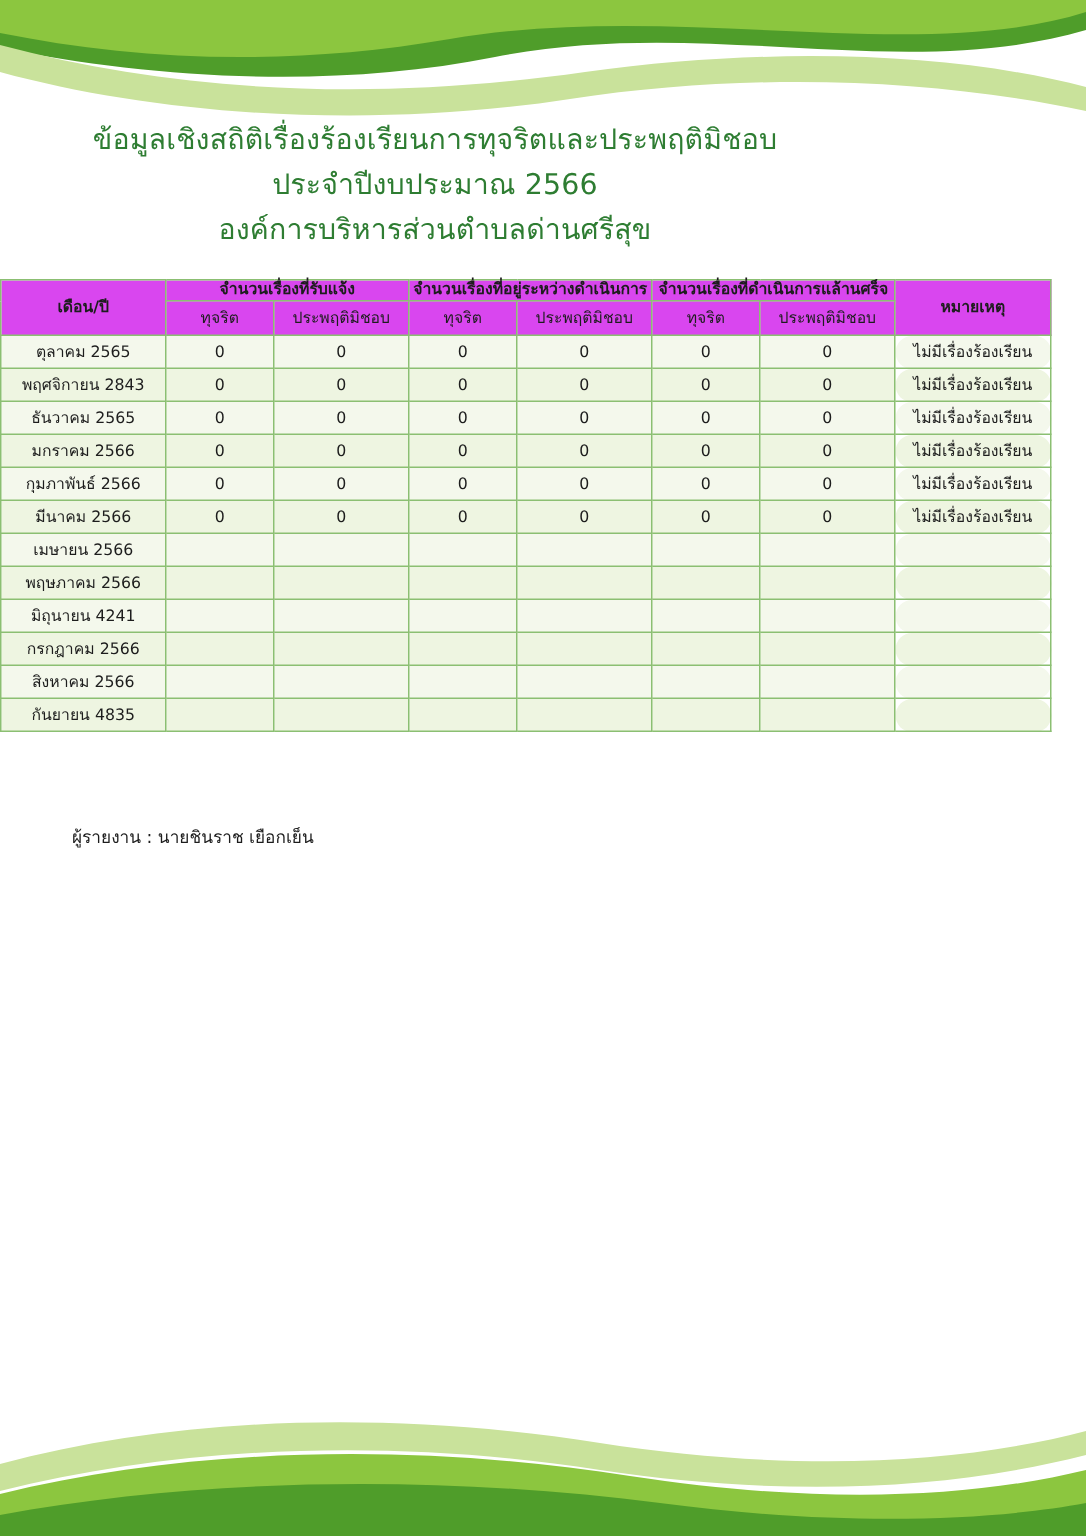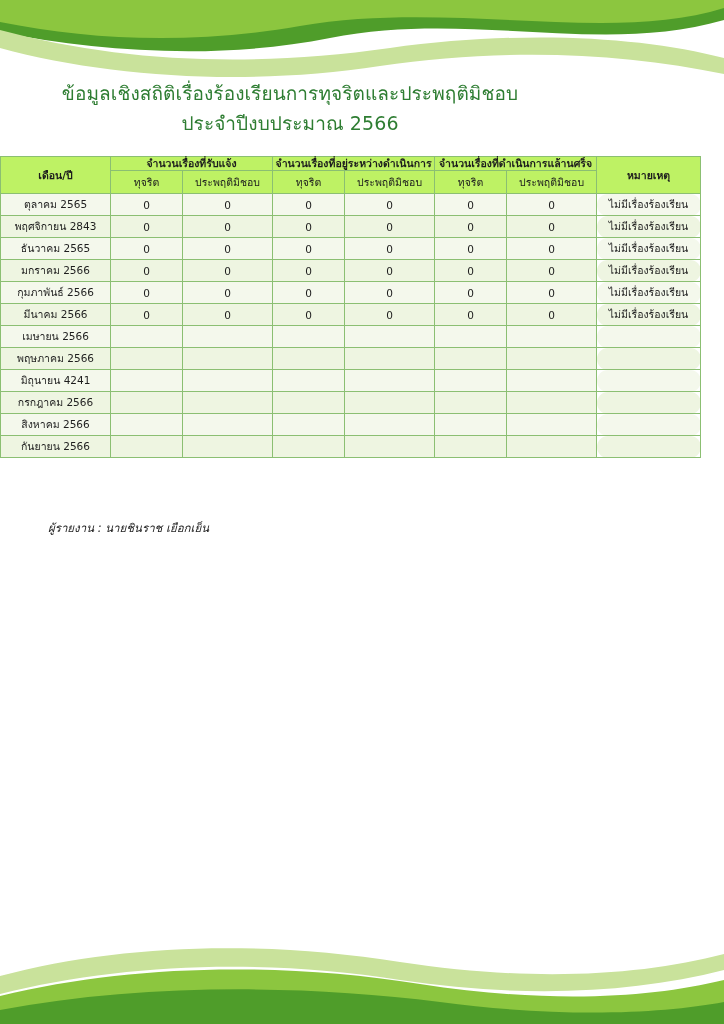--- a/index.html
+++ b/index.html
@@ -59,21 +59,21 @@
   }
   table.stats th, table.stats td {
     border: 1px solid #8bbf72;
     font-size: 10.5px;
     color: #1d1d1d;
     text-align: center;
     vertical-align: middle;
     padding: 0;
   }
   thead th {
-    background: #bef264;
+    background: #d946ef;
     color: #2b4f1c;
     font-weight: bold;
     line-height: 13px;
     padding: 4px 2px;
   }
   thead th.sub {
     font-weight: normal;
     height: 22px;
   }
   tbody td {
@@ -98,21 +98,20 @@
     color: #cc2a1f;
     font-size: 11.5px;
     font-weight: bold;
   }
 
   .reporter {
     margin: 58px 0 0 48px;
     font-size: 11.5px;
     color: #1d1d1d;
     line-height: 24px;
-    font-style: italic;
   }
   .reporter .indent { margin-left: 22px; display: block; }
 </style>
 </head>
 <body>
 
 <div class="page">
 
   <svg class="deco-top" viewBox="0 0 724 90" preserveAspectRatio="none">
     <path d="M0,0 L724,0 L724,20 C600,56 470,10 330,38 C220,60 100,52 0,32 Z" fill="#4f9d2a"></path>
@@ -124,20 +123,21 @@
     <path d="M0,62 C120,30 260,26 400,48 C530,68 640,62 724,40 L724,56 C630,80 520,84 400,66 C260,44 120,50 0,80 Z" fill="#c9e29b"></path>
     <path d="M0,82 C130,50 280,48 420,70 C550,90 650,84 724,66 L724,110 L0,110 Z" fill="#8cc63f"></path>
     <path d="M0,96 C140,70 300,70 440,88 C560,104 660,100 724,88 L724,110 L0,110 Z" fill="#4f9d2a"></path>
   </svg>
 
   <div class="content">
 
     <div class="title-block">
       <div class="title-line">ข้อมูลเชิงสถิติเรื่องร้องเรียนการทุจริตและประพฤติมิชอบ</div>
       <div class="title-line">ประจำปีงบประมาณ 2566</div>
+      <div class="title-line">องค์การบริหารส่วนตำบลด่านศรีสุข</div>
     </div>
 
     <table class="stats">
       <colgroup>
         <col style="width:110px">
         <col style="width:72px">
         <col style="width:90px">
         <col style="width:72px">
         <col style="width:90px">
         <col style="width:72px">
@@ -266,21 +266,21 @@
             <td class="month">สิงหาคม 2566</td>
             <td></td>
             <td></td>
             <td></td>
             <td></td>
             <td></td>
             <td></td>
             <td class="note"></td>
           </tr>
           <tr>
-            <td class="month">กันยายน 2566</td>
+            <td class="month">กันยายน 4835</td>
             <td></td>
             <td></td>
             <td></td>
             <td></td>
             <td></td>
             <td></td>
             <td class="note"></td>
           </tr>
         </tbody>
     </table>

